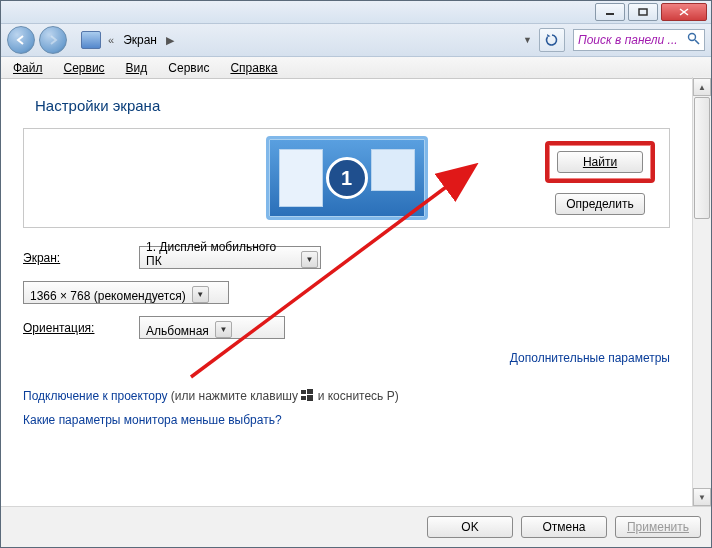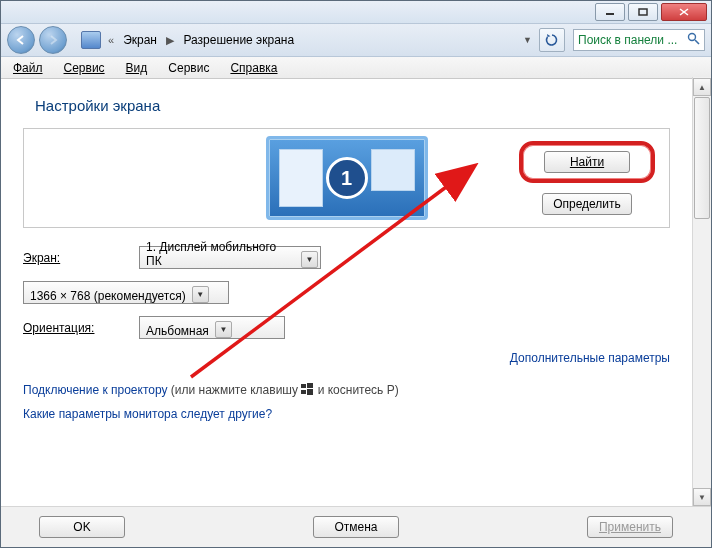--- a/index.html
+++ b/index.html
@@ -13,21 +13,21 @@
 
 
 .navbar{height:32px;background:linear-gradient(#e8eef6,#d6e1ee);border-bottom:1px solid #b8c7d8;display:flex;align-items:center;padding:0 6px;gap:4px}
 .navcircle{width:26px;height:26px;border-radius:50%;background:radial-gradient(circle at 35% 30%,#bcd5ef,#6fa0d0 70%,#3f6d9a);border:1px solid #6a8eb0;display:flex;align-items:center;justify-content:center;color:#fff;font-size:13px}
 .monicon{width:18px;height:16px;border:1px solid #5577aa;background:linear-gradient(#aaccee,#5588cc);border-radius:2px}
 .crumb-sep{color:#555;padding:0 3px;font-size:11px}
 .crumb{padding:0 2px}
 .crumb-drop{color:#555;padding:0 3px;font-size:9px}
 .spacer{flex:1}
 .refreshbtn{width:24px;height:22px;border:1px solid #a0b0c0;background:linear-gradient(#f5f9fd,#e0e9f3);border-radius:2px;display:flex;align-items:center;justify-content:center;color:#2a5a9a}
-.searchbox{width:122px;height:20px;border:1px solid #a0b0c0;background:#fff;margin-left:4px;display:flex;align-items:center;padding:0 4px;color:#15803d;position:relative}
+.searchbox{width:122px;height:20px;border:1px solid #a0b0c0;background:#fff;margin-left:4px;display:flex;align-items:center;padding:0 4px;color:#a21caf;font-style:italic;position:relative}
 .searchbox .mag{margin-left:auto;color:#3a6ea8;font-style:normal}
 
 
 .menubar{height:21px;background:linear-gradient(#f7f7f7,#ececec);border-bottom:1px solid #c9c9c9;display:flex;align-items:center;padding:0 6px;gap:9px}
 .menuitm{padding:2px 6px}
 
 
 .body{position:absolute;top:76px;bottom:40px;left:0;right:0;display:flex}
 .content{flex:1;padding:14px 22px 10px 22px;overflow:hidden;position:relative}
 .scrollbar{width:18px;background:#f1f1f1;border-left:1px solid #d8d8d8;position:relative}
@@ -39,42 +39,42 @@
 h2.pagetitle{font-size:15px;font-weight:normal;color:#0a3e7a;margin:6px 0 14px 12px}
 
 .monitorbox{border:1px solid #c8c8c8;height:98px;position:relative;display:flex;align-items:center;justify-content:center;margin-bottom:18px}
 .monprev{width:156px;height:78px;border-radius:4px;background:linear-gradient(#5aa0e0,#2a6fb8);border:3px solid #80b8ea;box-shadow:0 0 0 1px #aad0f0 inset;position:relative;display:flex;align-items:center;justify-content:center}
 .monprev .inner1{position:absolute;left:10px;top:10px;width:42px;height:56px;background:#e8f2fc;border:1px solid #b8d4ee}
 .monprev .inner2{position:absolute;right:10px;top:10px;width:42px;height:40px;background:#dcebfa;border:1px solid #b8d4ee}
 .monnum{width:36px;height:36px;border-radius:50%;background:#1f4f8e;border:3px solid #fff;color:#fff;font-size:20px;font-weight:bold;display:flex;align-items:center;justify-content:center;z-index:2}
 .sidebtns{position:absolute;right:14px;top:12px;display:flex;flex-direction:column;gap:10px;align-items:center}
 .btn{min-width:86px;height:22px;border:1px solid #8a8a8a;border-radius:3px;background:linear-gradient(#fdfdfd,#e6e6e6);font-family:inherit;font-size:12px;padding:0 10px}
 .btn u{text-decoration:underline}
-.highlight{border:4px solid #d42020;border-radius:14px;padding:6px 21px;box-shadow:0 0 0 1px #f08080 inset}
+.highlight{border:4px solid #d42020;border-radius:4px;padding:6px 8px;box-shadow:0 0 0 1px #f08080 inset}
 
 .formrow{display:flex;align-items:center;margin-bottom:12px}
 .formrow .lbl{width:116px}
 .select{display:flex;align-items:flex-end;height:21px;border:1px solid #8a8a8a;background:linear-gradient(#fdfdfd,#ececec);padding:0 2px 0 6px;font-size:12px}
 .select .arrow{width:15px;height:15px;margin-left:6px;display:flex;align-items:center;justify-content:center;font-size:8px;color:#333;background:linear-gradient(#f5f5f5,#ddd);border:1px solid #aaa;border-radius:2px}
 .sel-display{width:172px}
 .sel-res{width:196px}
 .sel-orient{width:136px}
 
 .rightlink{text-align:right;margin-top:10px}
 a.link{color:#0a3e9a;text-decoration:none}
-.linklist{margin-top:18px}
+.linklist{margin-top:24px}
 .linklist div{margin-bottom:10px}
 .blk{color:#444}
 .winflag{display:inline-block;width:13px;height:13px;vertical-align:-2px}
 
 
 .arrow-anno{position:absolute;pointer-events:none}
 
 
-.footer{position:absolute;bottom:0;left:0;right:0;height:40px;background:#f1f1f1;border-top:1px solid #d6d6d6;display:flex;align-items:center;justify-content:space-between;padding:0 38px;gap:8px}
+.footer{position:absolute;bottom:0;left:0;right:0;height:40px;background:#f1f1f1;border-top:1px solid #d6d6d6;display:flex;align-items:center;justify-content:flex-end;padding:0 10px;gap:8px}
 .btn.disabled{color:#9a9a9a}
 </style>
 </head>
 <body>
 
 <div class="window">
 
   <div class="titlebar">
     <div class="winbtn">
       <svg width="10" height="8">
@@ -103,21 +103,20 @@
     <div class="navcircle">
       <svg width="12" height="12">
           <path d="M4 2 L9 6 L4 10" fill="none" stroke="#e8f0f8" stroke-width="2" opacity="0.5"></path>
         </svg>
     </div>
     <div style="width:6px"></div>
     <span class="monicon"></span>
     <span class="crumb-sep">«</span>
     <span class="crumb">Экран</span>
     <span class="crumb-sep">▶</span>
-    <span class="crumb">Разрешение экрана</span>
     <div class="spacer"></div>
     <span class="crumb-drop">▼</span>
     <div class="refreshbtn">
       <svg width="14" height="14">
           <path d="M7 2 A5 5 0 1 1 2.5 4" fill="none" stroke="#2a5a9a" stroke-width="1.6"></path>
           <path d="M2 1 L2.5 4 L5.5 3.3 Z" fill="#2a5a9a"></path>
         </svg>
     </div>
     <div class="searchbox">
       <span>Поиск в панели ...</span>
@@ -186,21 +185,21 @@
 
       <div class="linklist">
         <div>
           <a href="#" class="link">Подключение к проектору</a><span class="blk"> (или нажмите клавишу </span><span class="winflag"><svg width="13" height="13">
                 <rect x="0" y="1" width="5" height="4" fill="#333"></rect>
                 <rect x="6" y="0" width="6" height="5" fill="#333"></rect>
                 <rect x="0" y="7" width="5" height="4" fill="#333"></rect>
                 <rect x="6" y="6" width="6" height="6" fill="#333"></rect>
               </svg></span><span class="blk"> и коснитесь P)</span>
         </div>
-        <div><a href="#" class="link">Какие параметры монитора следует другие?</a></div>
+        <div><a href="#" class="link">Какие параметры монитора меньше выбрать?</a></div>
       </div>
 
       <svg class="arrow-anno" width="620" height="300" style="left:0;top:30px">
         <defs>
             <marker id="ah" markerWidth="12" markerHeight="12" refX="10" refY="5" orient="auto">
               <path d="M0 0 L12 5 L0 10 Z" fill="#e01818"></path>
             </marker>
           </defs>
         <line x1="190" y1="270" x2="472" y2="60" stroke="#e01818" stroke-width="3.5" marker-end="url(#ah)"></line>
       </svg>

